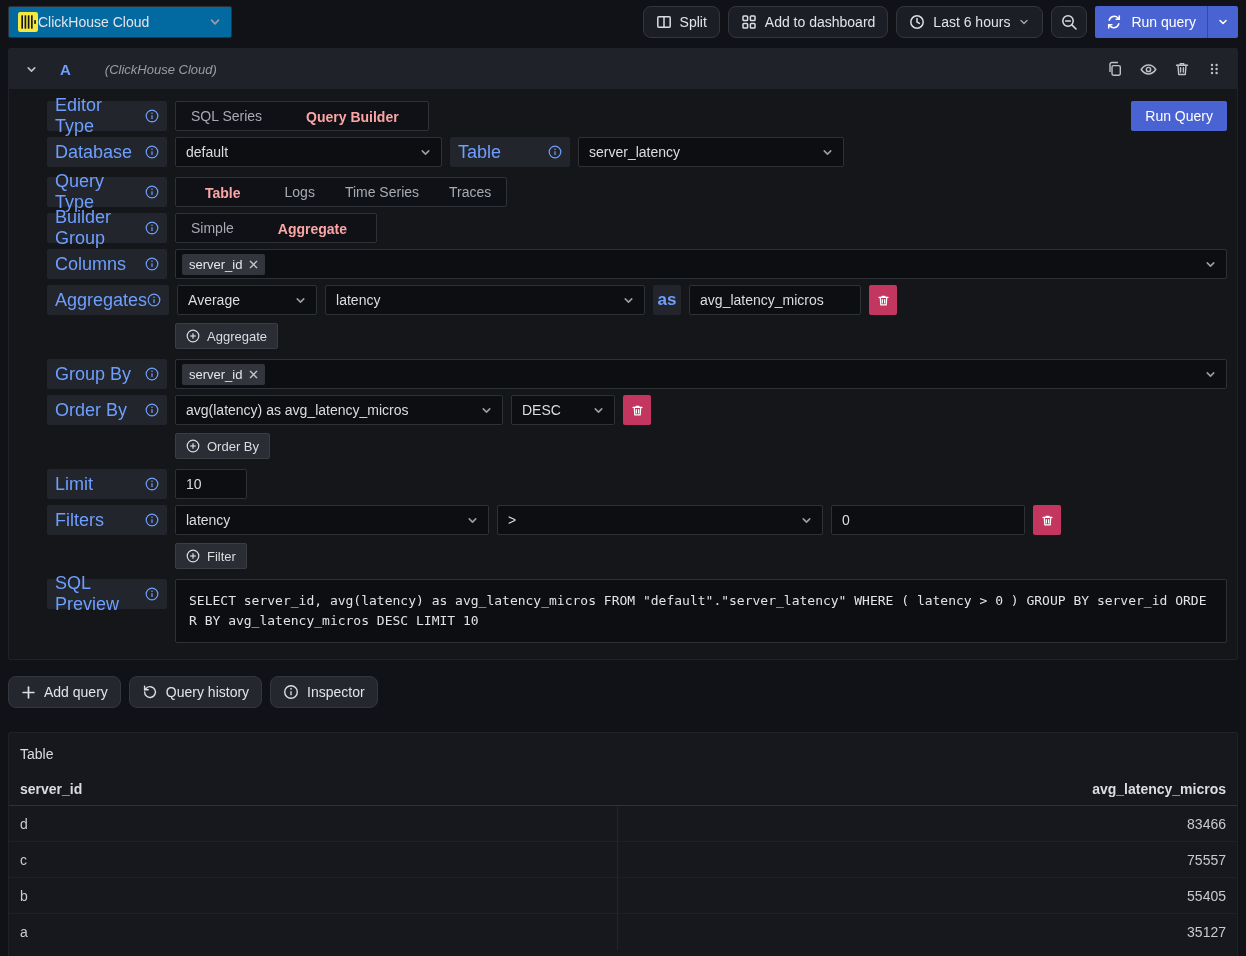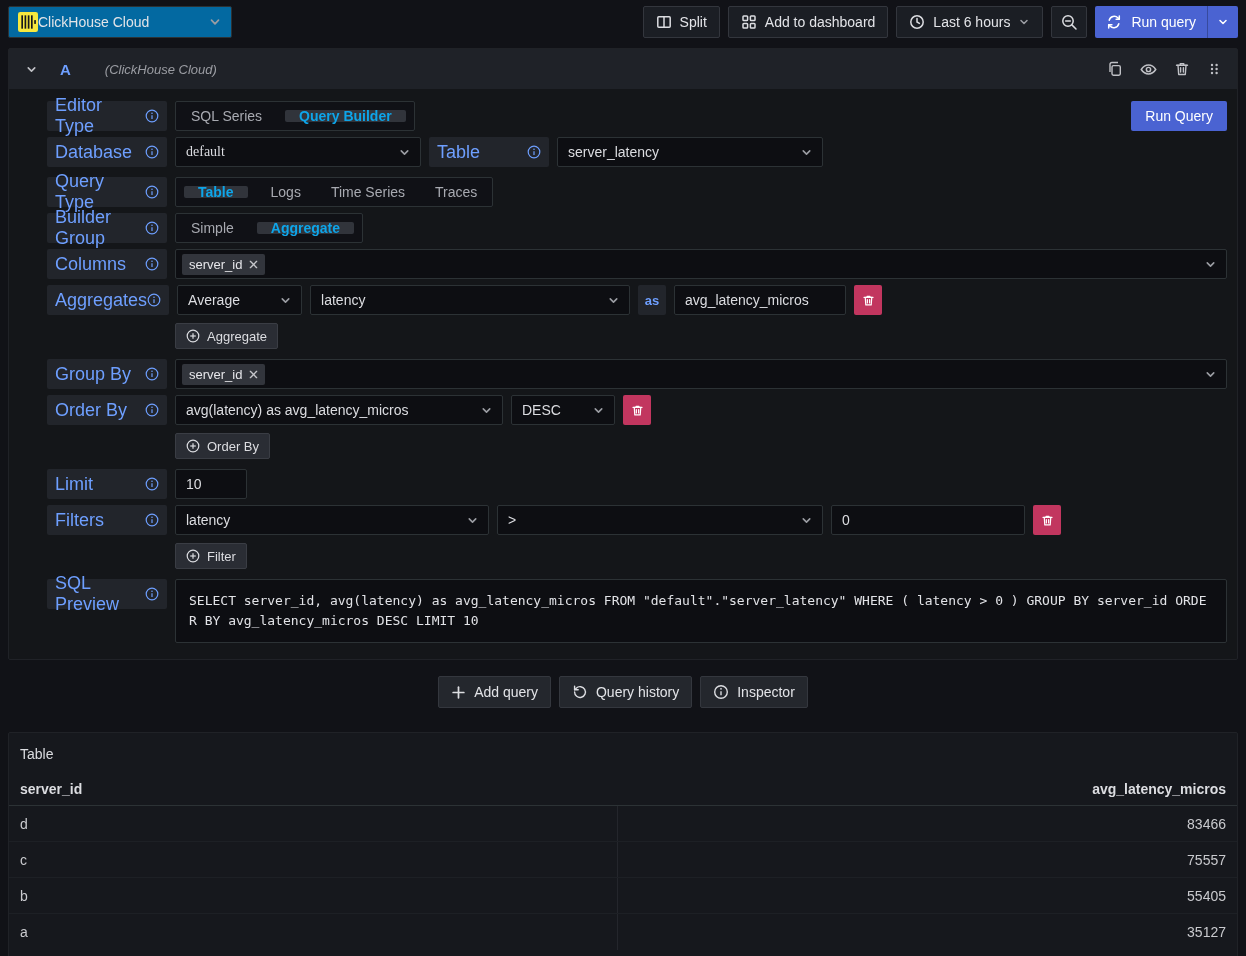--- a/index.html
+++ b/index.html
@@ -16,21 +16,21 @@
   
   .topbar { display:flex; align-items:center; padding:6px 8px; height:44px; gap:8px; }
   .ds-picker {
     width:224px; height:32px; border:1px solid #2c3235; border-radius:2px;
     background:#0369a1; display:flex; align-items:center; padding:0 9px; cursor:pointer;
   }
   .ds-picker .ds-label { font-weight:500; color:#e3e4e8; font-size:14px; }
   .ds-picker .chev { margin-left:auto; }
   .right-group { margin-left:auto; display:flex; align-items:center; gap:8px; }
   .tb-btn {
-    height:32px; background:#1b1e24; border:1px solid #33363d; border-radius:2px;
+    height:32px; background:#1b1e24; border:1px solid #33363d; border-radius:8px;
     display:flex; align-items:center; gap:8px; padding:0 12px;
     color:#e3e4e8; font-size:14px; font-weight:500; cursor:pointer;
   }
   .tb-btn.icon-only { width:36px; justify-content:center; padding:0; }
   .run-btn {
     display:flex; height:32px; border-radius:2px; overflow:hidden;
     background:#4a63d2; color:#fff; cursor:pointer;
   }
   .run-btn .run-main { display:flex; align-items:center; gap:9px; padding:0 11px; font-weight:500; }
   .run-btn .run-caret { display:flex; align-items:center; padding:0 9px; border-left:1px solid rgba(0,0,0,0.25); }
@@ -63,34 +63,34 @@
   input.tinput { cursor:text; }
 
   .seg-group {
     display:flex; align-items:stretch; background:#101116; border:1px solid #2c3235;
     border-radius:2px; height:30px; padding:0;
   }
   .seg {
     display:flex; align-items:center; padding:0 15px; color:#a8aab1; font-size:14px;
     cursor:pointer; border-radius:2px; margin:1px 0;
   }
-  .seg.active { background:#31343b; color:#0ea5e9; font-weight:700; margin:8px; padding:0 14px; }
+  .seg.active { background:#31343b; color:#fca5a5; font-weight:700; margin:15px; padding:0 14px; }
 
   .multiselect { flex:1; position:relative; background:#0d0e12; border:1px solid #2c3235;
     border-radius:2px; height:30px; display:flex; align-items:center; padding:0 28px 0 6px; cursor:text; }
   .multiselect .chev { position:absolute; right:9px; top:8px; }
   .pill {
     background:#32353c; border-radius:2px; padding:3px 7px; font-size:13px; color:#e6e6ea;
     display:inline-flex; align-items:center; gap:7px;
   }
   .pill .x { cursor:pointer; display:flex; }
 
   .as-chip {
     flex:0 0 28px; height:30px; background:#22252b; border-radius:2px; color:#6e9fff;
-    font-size:13px; font-weight:700; display:flex; align-items:center; justify-content:center;
+    font-size:17px; font-weight:700; display:flex; align-items:center; justify-content:center;
   }
   .danger-btn {
     flex:0 0 28px; height:30px; background:#c2365f; border-radius:2px; border:none;
     display:flex; align-items:center; justify-content:center; cursor:pointer;
   }
   .add-btn {
     height:26px; background:#2a2d34; border:1px solid #3a3d44; border-radius:2px;
     display:flex; align-items:center; gap:7px; padding:0 10px;
     color:#dcdde1; font-size:13px; font-weight:500; cursor:pointer;
   }
@@ -98,21 +98,21 @@
     margin-left:auto; height:30px; background:#4a63d2; color:#fff; border:none; border-radius:2px;
     padding:0 14px; font-size:14px; font-weight:500; cursor:pointer; font-family:inherit;
   }
   .sql-box {
     flex:1; background:#0d0e12; border:1px solid #2c3235; border-radius:2px;
     padding:11px 13px; font-family:"DejaVu Sans Mono", monospace; font-size:13px;
     line-height:20px; color:#e2e3e7; word-break:break-all; min-height:62px;
   }
 
   
-  .actions { display:flex; gap:8px; padding:16px 8px 0;justify-content:center; }
+  .actions { display:flex; gap:8px; padding:16px 8px 0; }
   .actions .tb-btn { background:#24272d; border-color:#34373e; }
 
   
   .table-panel { margin:24px 8px 0; background:#16181d; border:1px solid #202227; border-radius:2px; padding:9px 0 14px; }
   .table-title { padding:4px 11px 14px; font-size:14px; font-weight:500; color:#dcdde1; }
   .thead { display:flex; padding:5px 11px 8px; font-size:14px; font-weight:700; color:#dcdde1; border-bottom:1px solid #2c3235; }
   .tcell-l { flex:0 0 49.6%; }
   .tcell-r { flex:1; text-align:right; }
   .trow { display:flex; height:36px; align-items:stretch; padding:0 11px; border-bottom:1px solid #1d2025; font-size:14px; color:#c9cace; }
   .trow:last-child { border-bottom:none; }
@@ -274,21 +274,21 @@
       <div class="flabel">
         <span>Database</span>
         <span>
           <svg width="14" height="14" viewBox="0 0 14 14" fill="none" stroke="#6e9fff" stroke-width="1.2">
               <circle cx="7" cy="7" r="5.8"></circle>
               <line x1="7" y1="6.3" x2="7" y2="10"></line>
               <circle cx="7" cy="4.2" r="0.8" fill="#6e9fff" stroke="none"></circle>
             </svg>
         </span>
       </div>
-      <div class="select" style="width:246px;font-family:Liberation Serif, serif;">
+      <div class="select" style="width:267px;">
         <span>default</span>
         <span class="chev">
           <svg width="13" height="13" viewBox="0 0 14 14" fill="none" stroke="#9b9da3" stroke-width="1.7" stroke-linecap="round" stroke-linejoin="round">
               <path d="M3.5 5.2l3.5 3.6 3.5-3.6"></path>
             </svg>
         </span>
       </div>
       <div class="flabel">
         <span>Table</span>
         <span>
@@ -378,21 +378,21 @@
       <div class="flabel">
         <span>Aggregates</span>
         <span>
           <svg width="14" height="14" viewBox="0 0 14 14" fill="none" stroke="#6e9fff" stroke-width="1.2">
               <circle cx="7" cy="7" r="5.8"></circle>
               <line x1="7" y1="6.3" x2="7" y2="10"></line>
               <circle cx="7" cy="4.2" r="0.8" fill="#6e9fff" stroke="none"></circle>
             </svg>
         </span>
       </div>
-      <div class="select" style="width:125px;">
+      <div class="select" style="width:140px;">
         <span>Average</span>
         <span class="chev">
           <svg width="13" height="13" viewBox="0 0 14 14" fill="none" stroke="#9b9da3" stroke-width="1.7" stroke-linecap="round" stroke-linejoin="round">
               <path d="M3.5 5.2l3.5 3.6 3.5-3.6"></path>
             </svg>
         </span>
       </div>
       <div class="select" style="width:320px;">
         <span>latency</span>
         <span class="chev">

